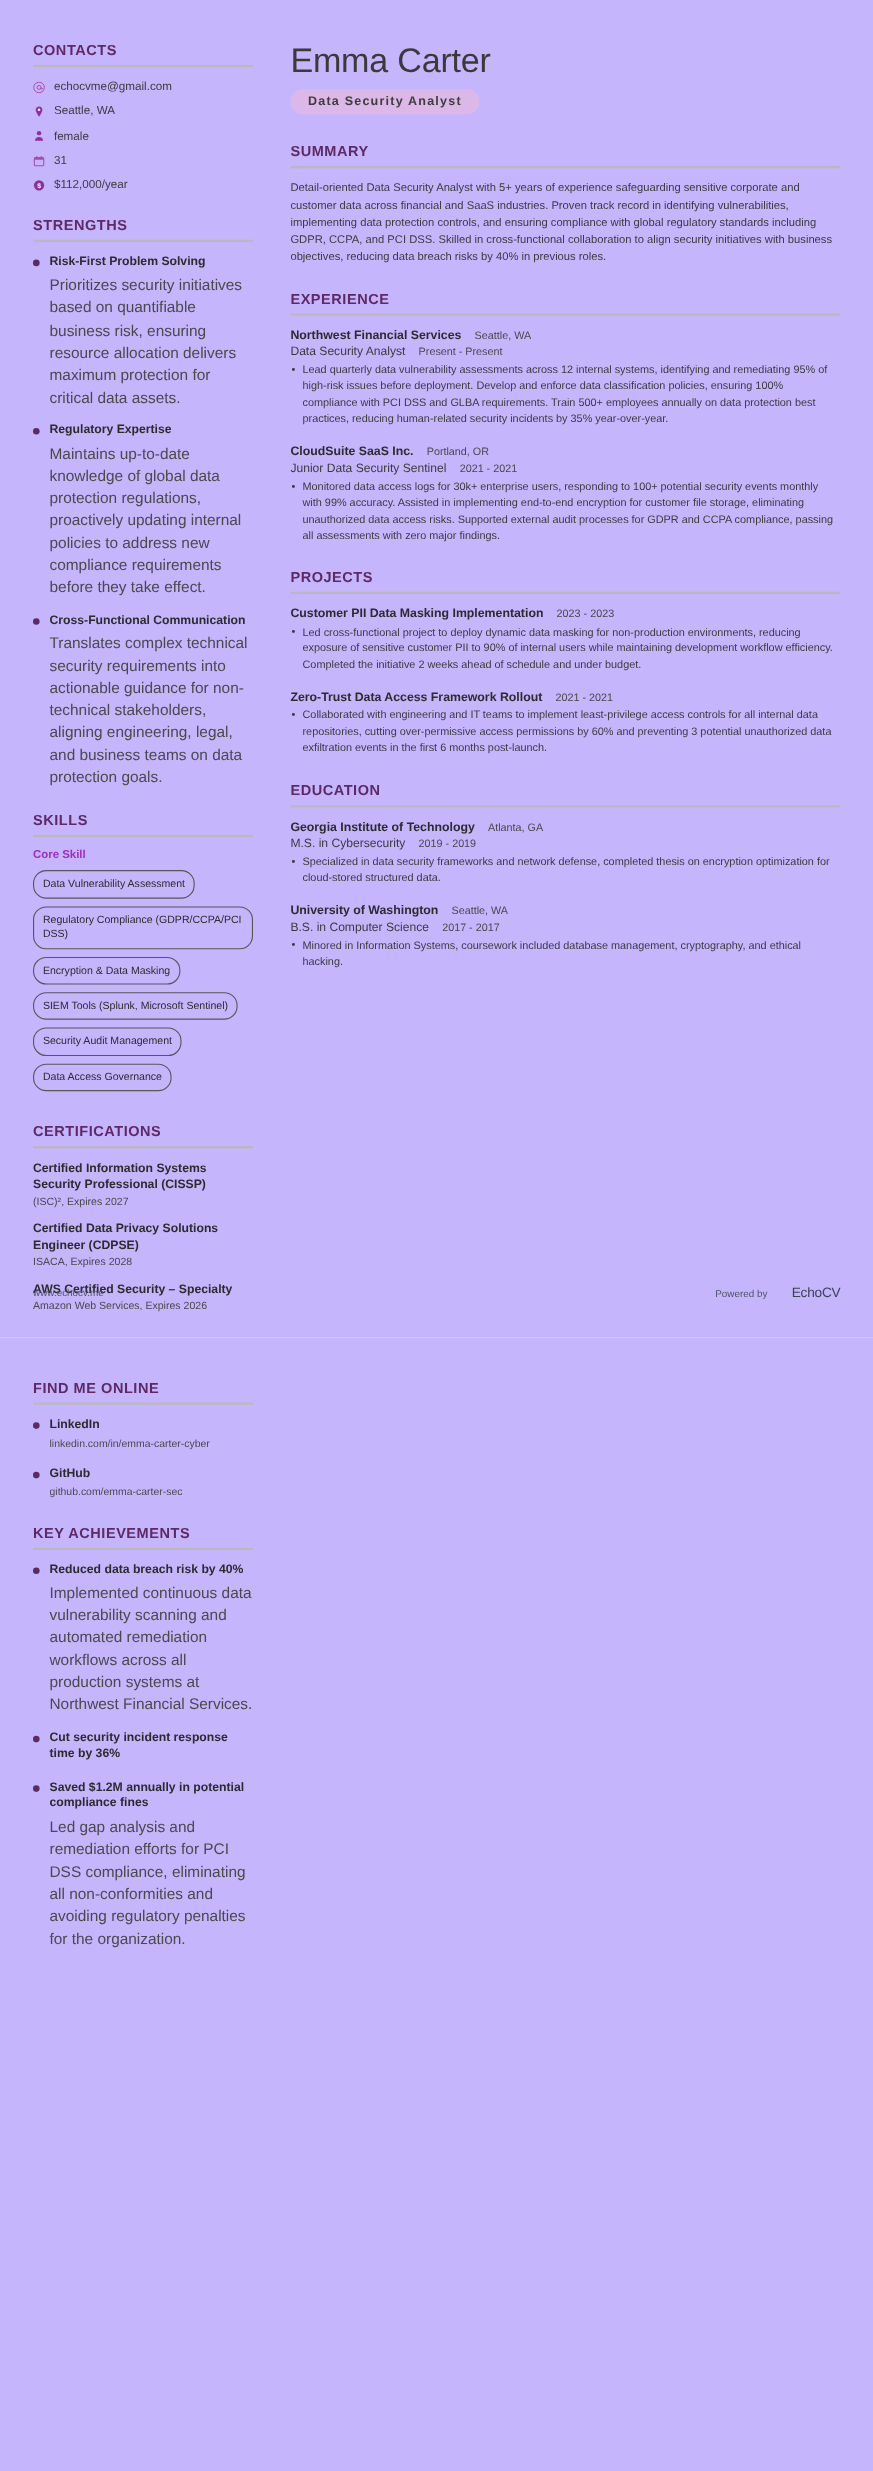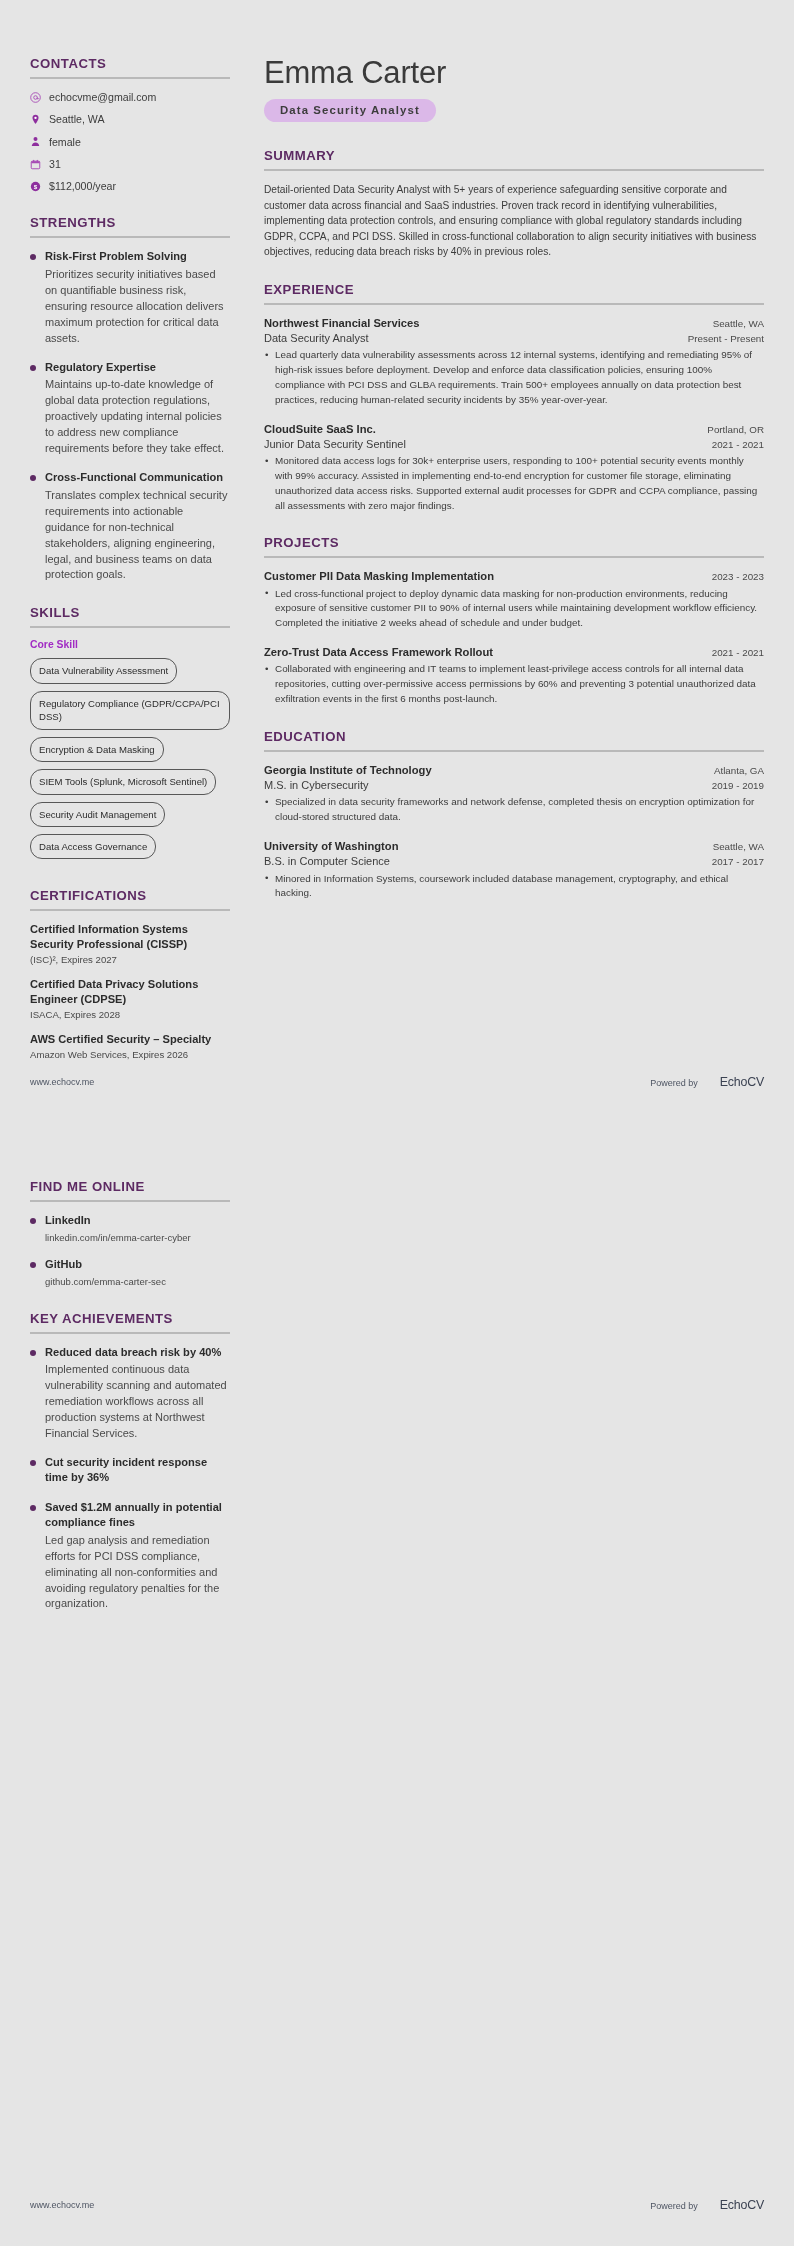--- a/index.html
+++ b/index.html
@@ -9,22 +9,22 @@
   }
   body {
     font-family: "Liberation Sans", sans-serif;
     color: #2c2c2c;
     -webkit-font-smoothing: antialiased;
   }
   .page {
     position: relative;
     width: 794px;
     min-height: 1123px;
-    padding: 56px 30px 0 30px;
-    background: #e5e5e5;
+    padding: 38px 30px 0 30px;
+    background: #c4b5fd;
   }
   .page-2 { min-height: 1123px; }
   .cols {
     display: flex;
     align-items: flex-start;
     gap: 0;
   }
   .left-col { width: 218px; flex: 0 0 218px; padding-right: 18px; }
   .right-col { flex: 1 1 auto; padding-left: 16px; }
 
@@ -98,21 +98,21 @@
   }
   .blk-body { flex: 1 1 auto; }
   .blk-title {
     font-size: 11.1px;
     font-weight: bold;
     color: #2c2c2c;
     line-height: 1.32;
     margin-bottom: 3px;
   }
   .blk-desc {
-    font-size: 11px;
+    font-size: 14px;
     color: #4a4a4a;
     line-height: 1.45;
   }
   .blk-link {
     font-size: 9.5px;
     color: #4a4a4a;
     line-height: 1.45;
   }
 
   
@@ -155,21 +155,20 @@
     color: #3c3c3c;
     line-height: 1.52;
     text-align: left;
   }
 
   
   .entry { margin-bottom: 14px; }
   .entry:last-child { margin-bottom: 0; }
   .entry-row {
     display: flex;
-    justify-content: space-between;
     align-items: baseline;
     gap: 12px;
   }
   .entry-org {
     font-size: 11.2px;
     font-weight: bold;
     color: #2c2c2c;
     line-height: 1.35;
   }
   .entry-role {

